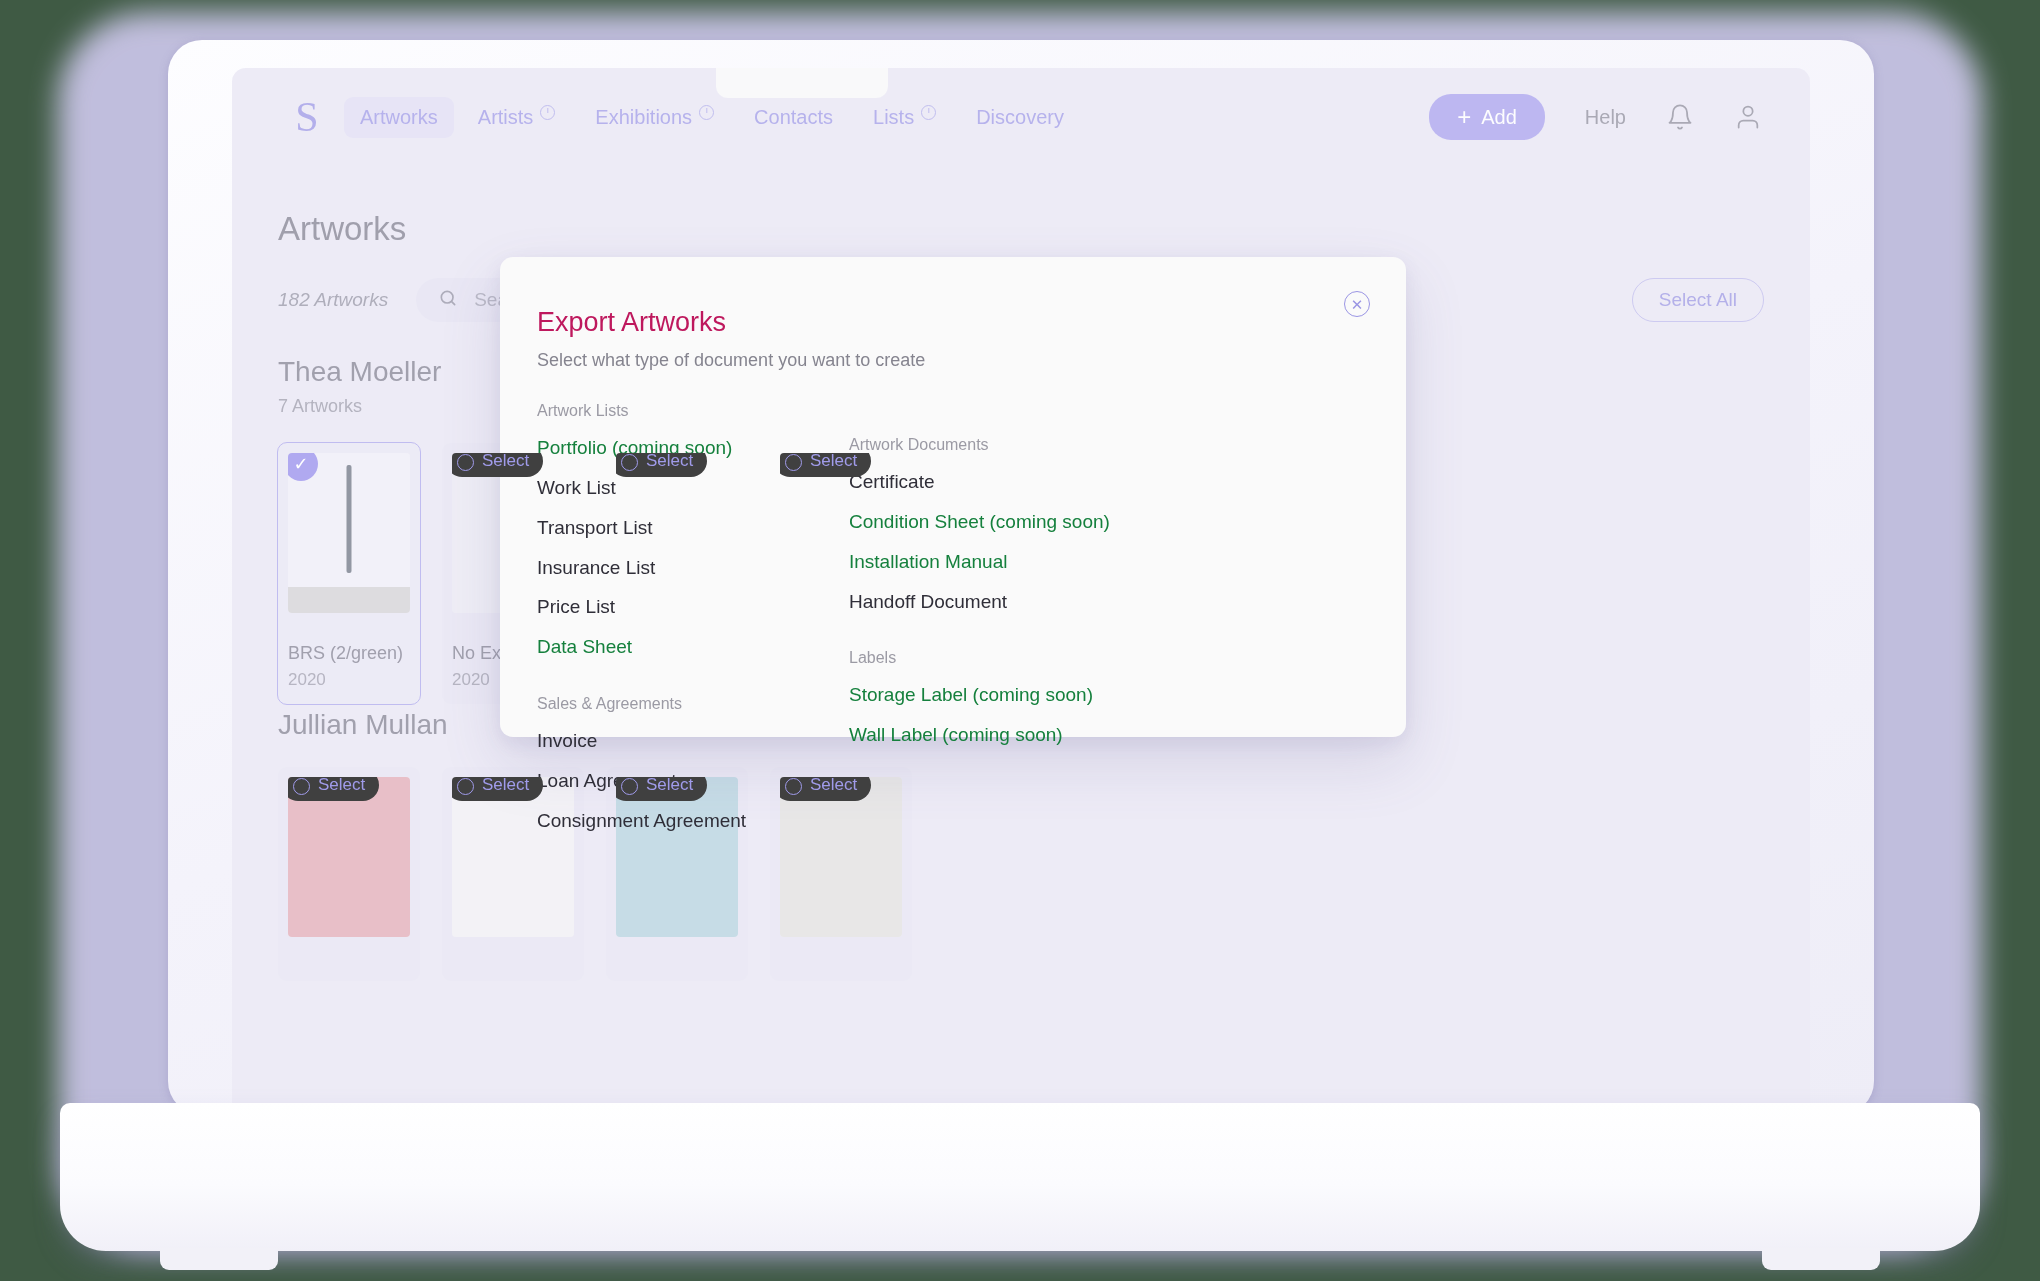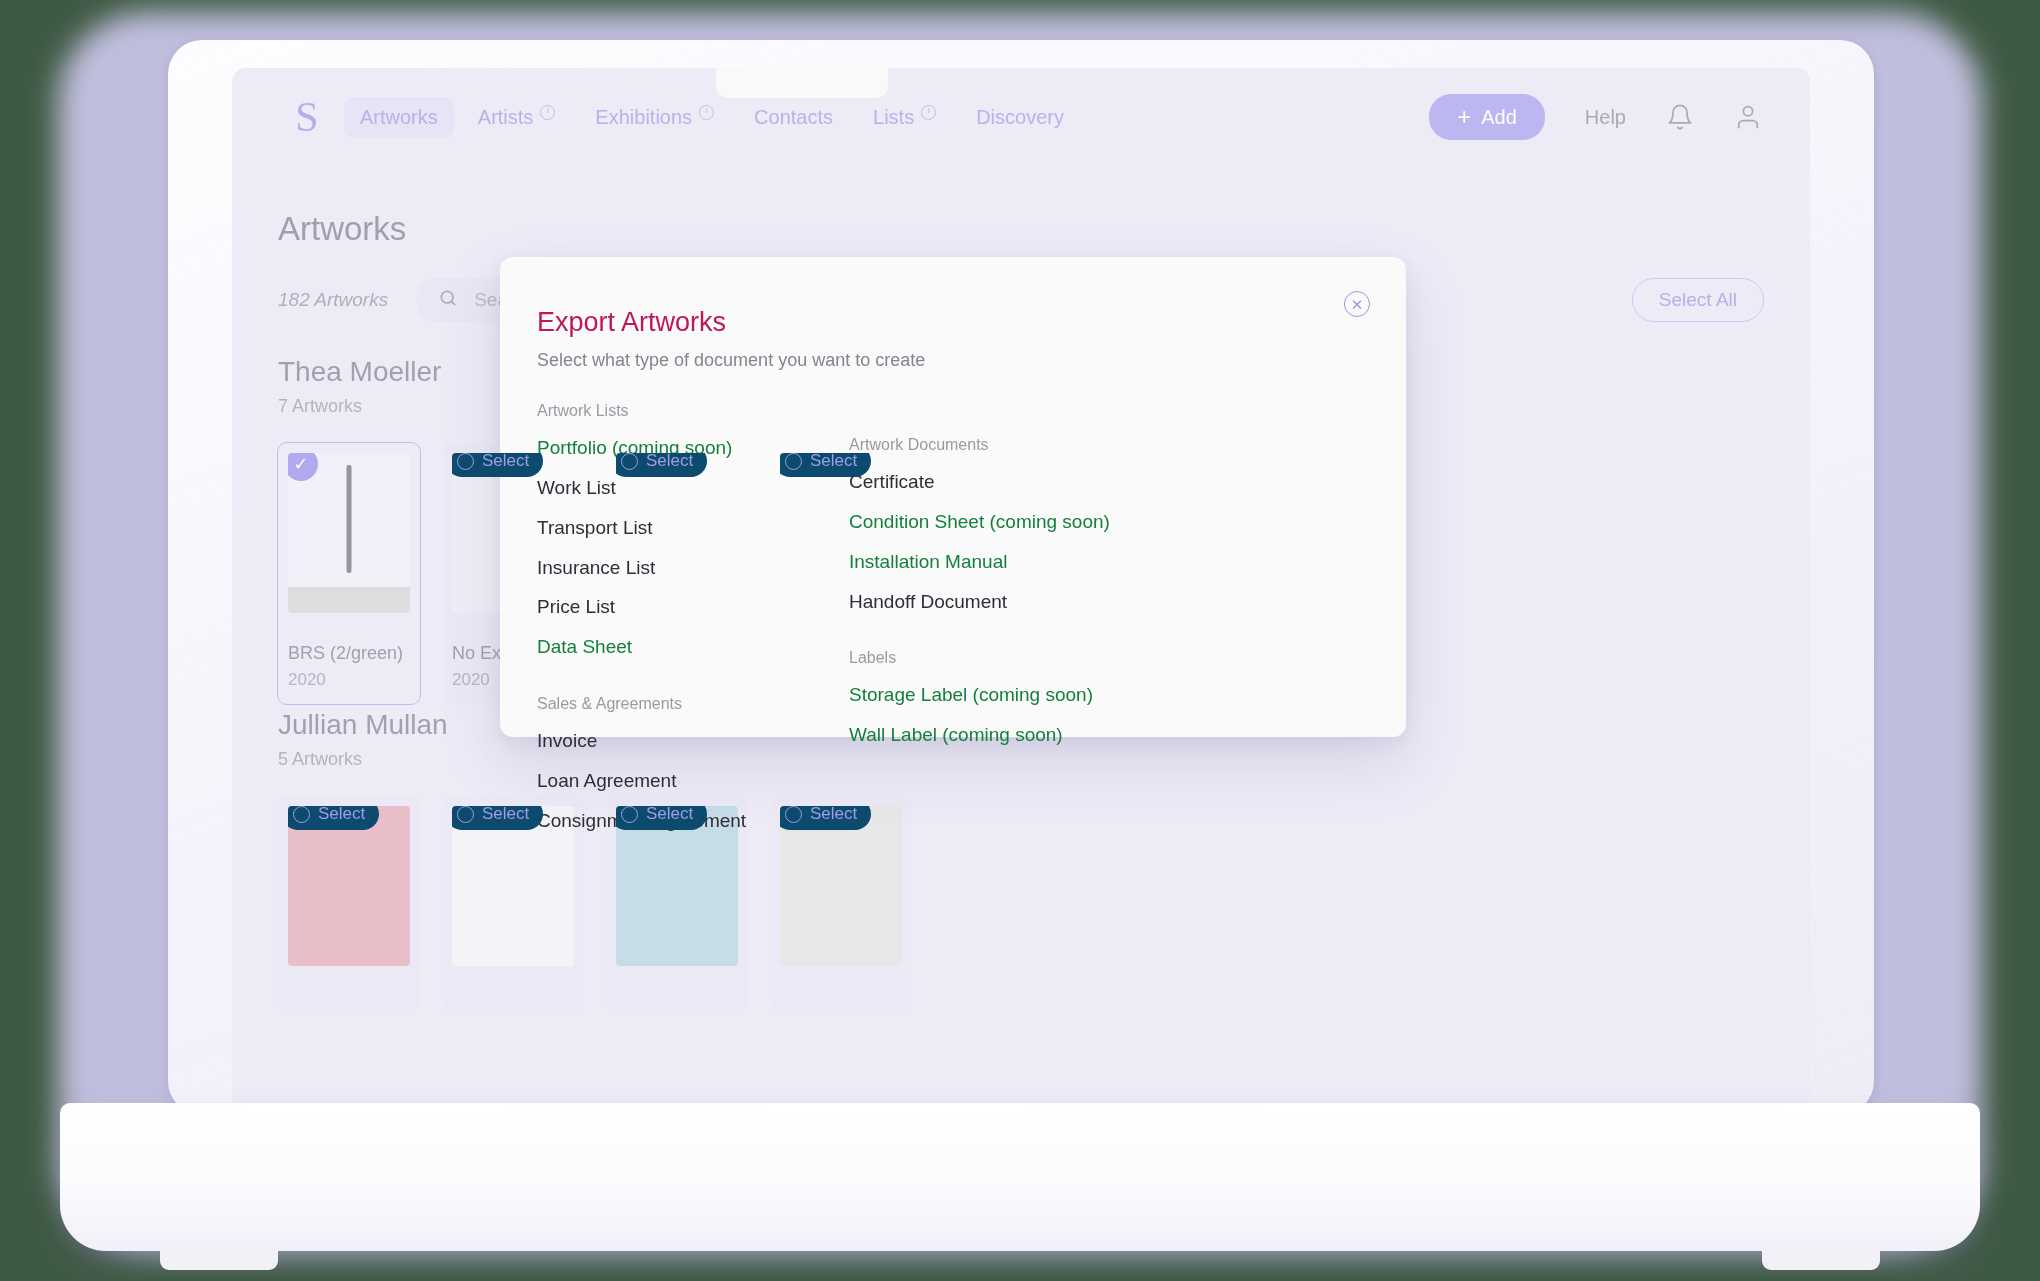--- a/index.html
+++ b/index.html
@@ -186,22 +186,22 @@
   }
   .card-thumb {
     position: relative;
     height: 160px;
     border-radius: 4px;
     background: #f0eff8;
     overflow: hidden;
   }
   .select-pill {
     position: absolute; left: -6px; top: -8px;
-    display: flex; align-items: center; gap: 8px;
-    background: #0c4a6e; border-radius: 16px;
+    display: flex; align-items: flex-end; gap: 8px;
+    background: #404040; border-radius: 16px;
     padding: 6px 14px 6px 11px;
     font-size: 17px; color: #a09bea;
     z-index: 3;
   }
   .radio-ring {
     width: 15px; height: 15px; border-radius: 50%;
     border: 1.7px solid #a09bea;
   }
   .check-badge {
     position: absolute; left: -4px; top: -6px;
@@ -382,21 +382,20 @@
                       <span>Select</span>
                     </div>
                   </div>
                   <div class="card-title">60/60 (red)</div>
                   <div class="card-year">2020</div>
                 </div>
               </div>
             </div>
             <div class="artist-group" style="top: 543px;">
               <div class="artist-name">Jullian Mullan</div>
-              <div class="artist-count">5 Artworks</div>
               <div class="grid">
                 <div class="card">
                   <div class="card-thumb">
                     <div class="swatch" style="background: rgb(230, 180, 189);"></div>
                     <div class="select-pill">
                       <span class="radio-ring"></span>
                       <span>Select</span>
                     </div>
                   </div>
                   <div class="card-title"></div>

